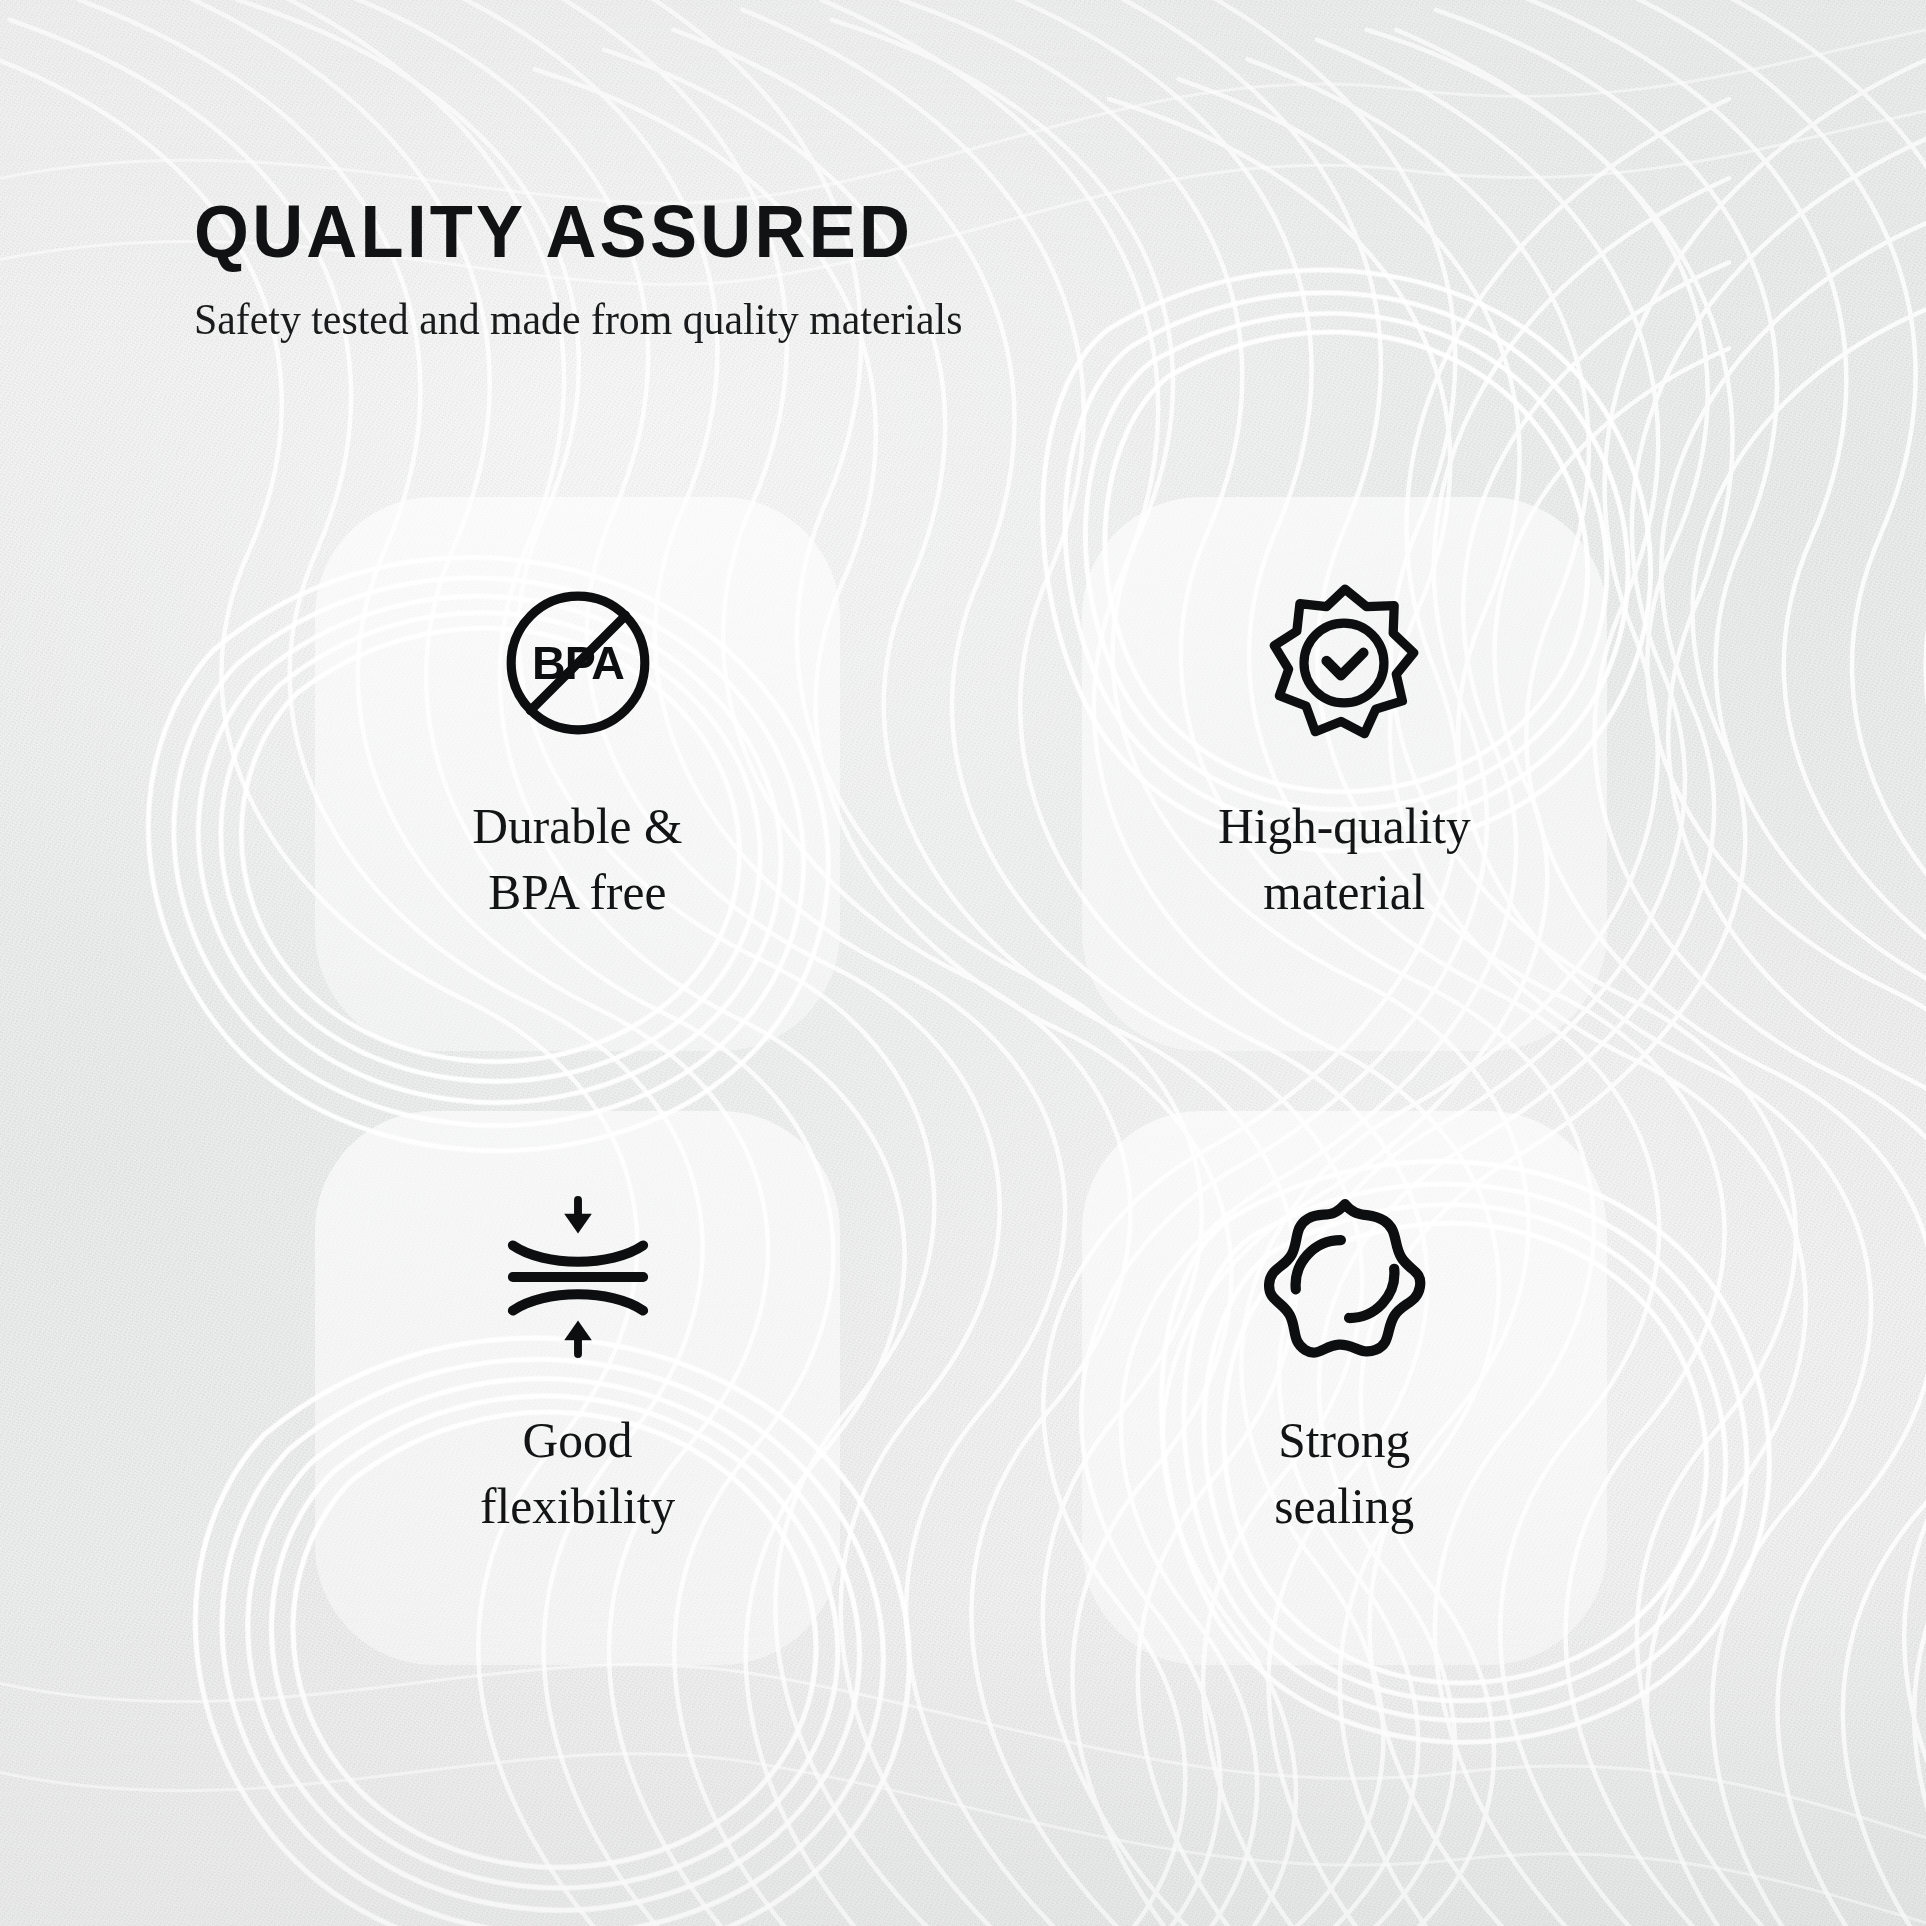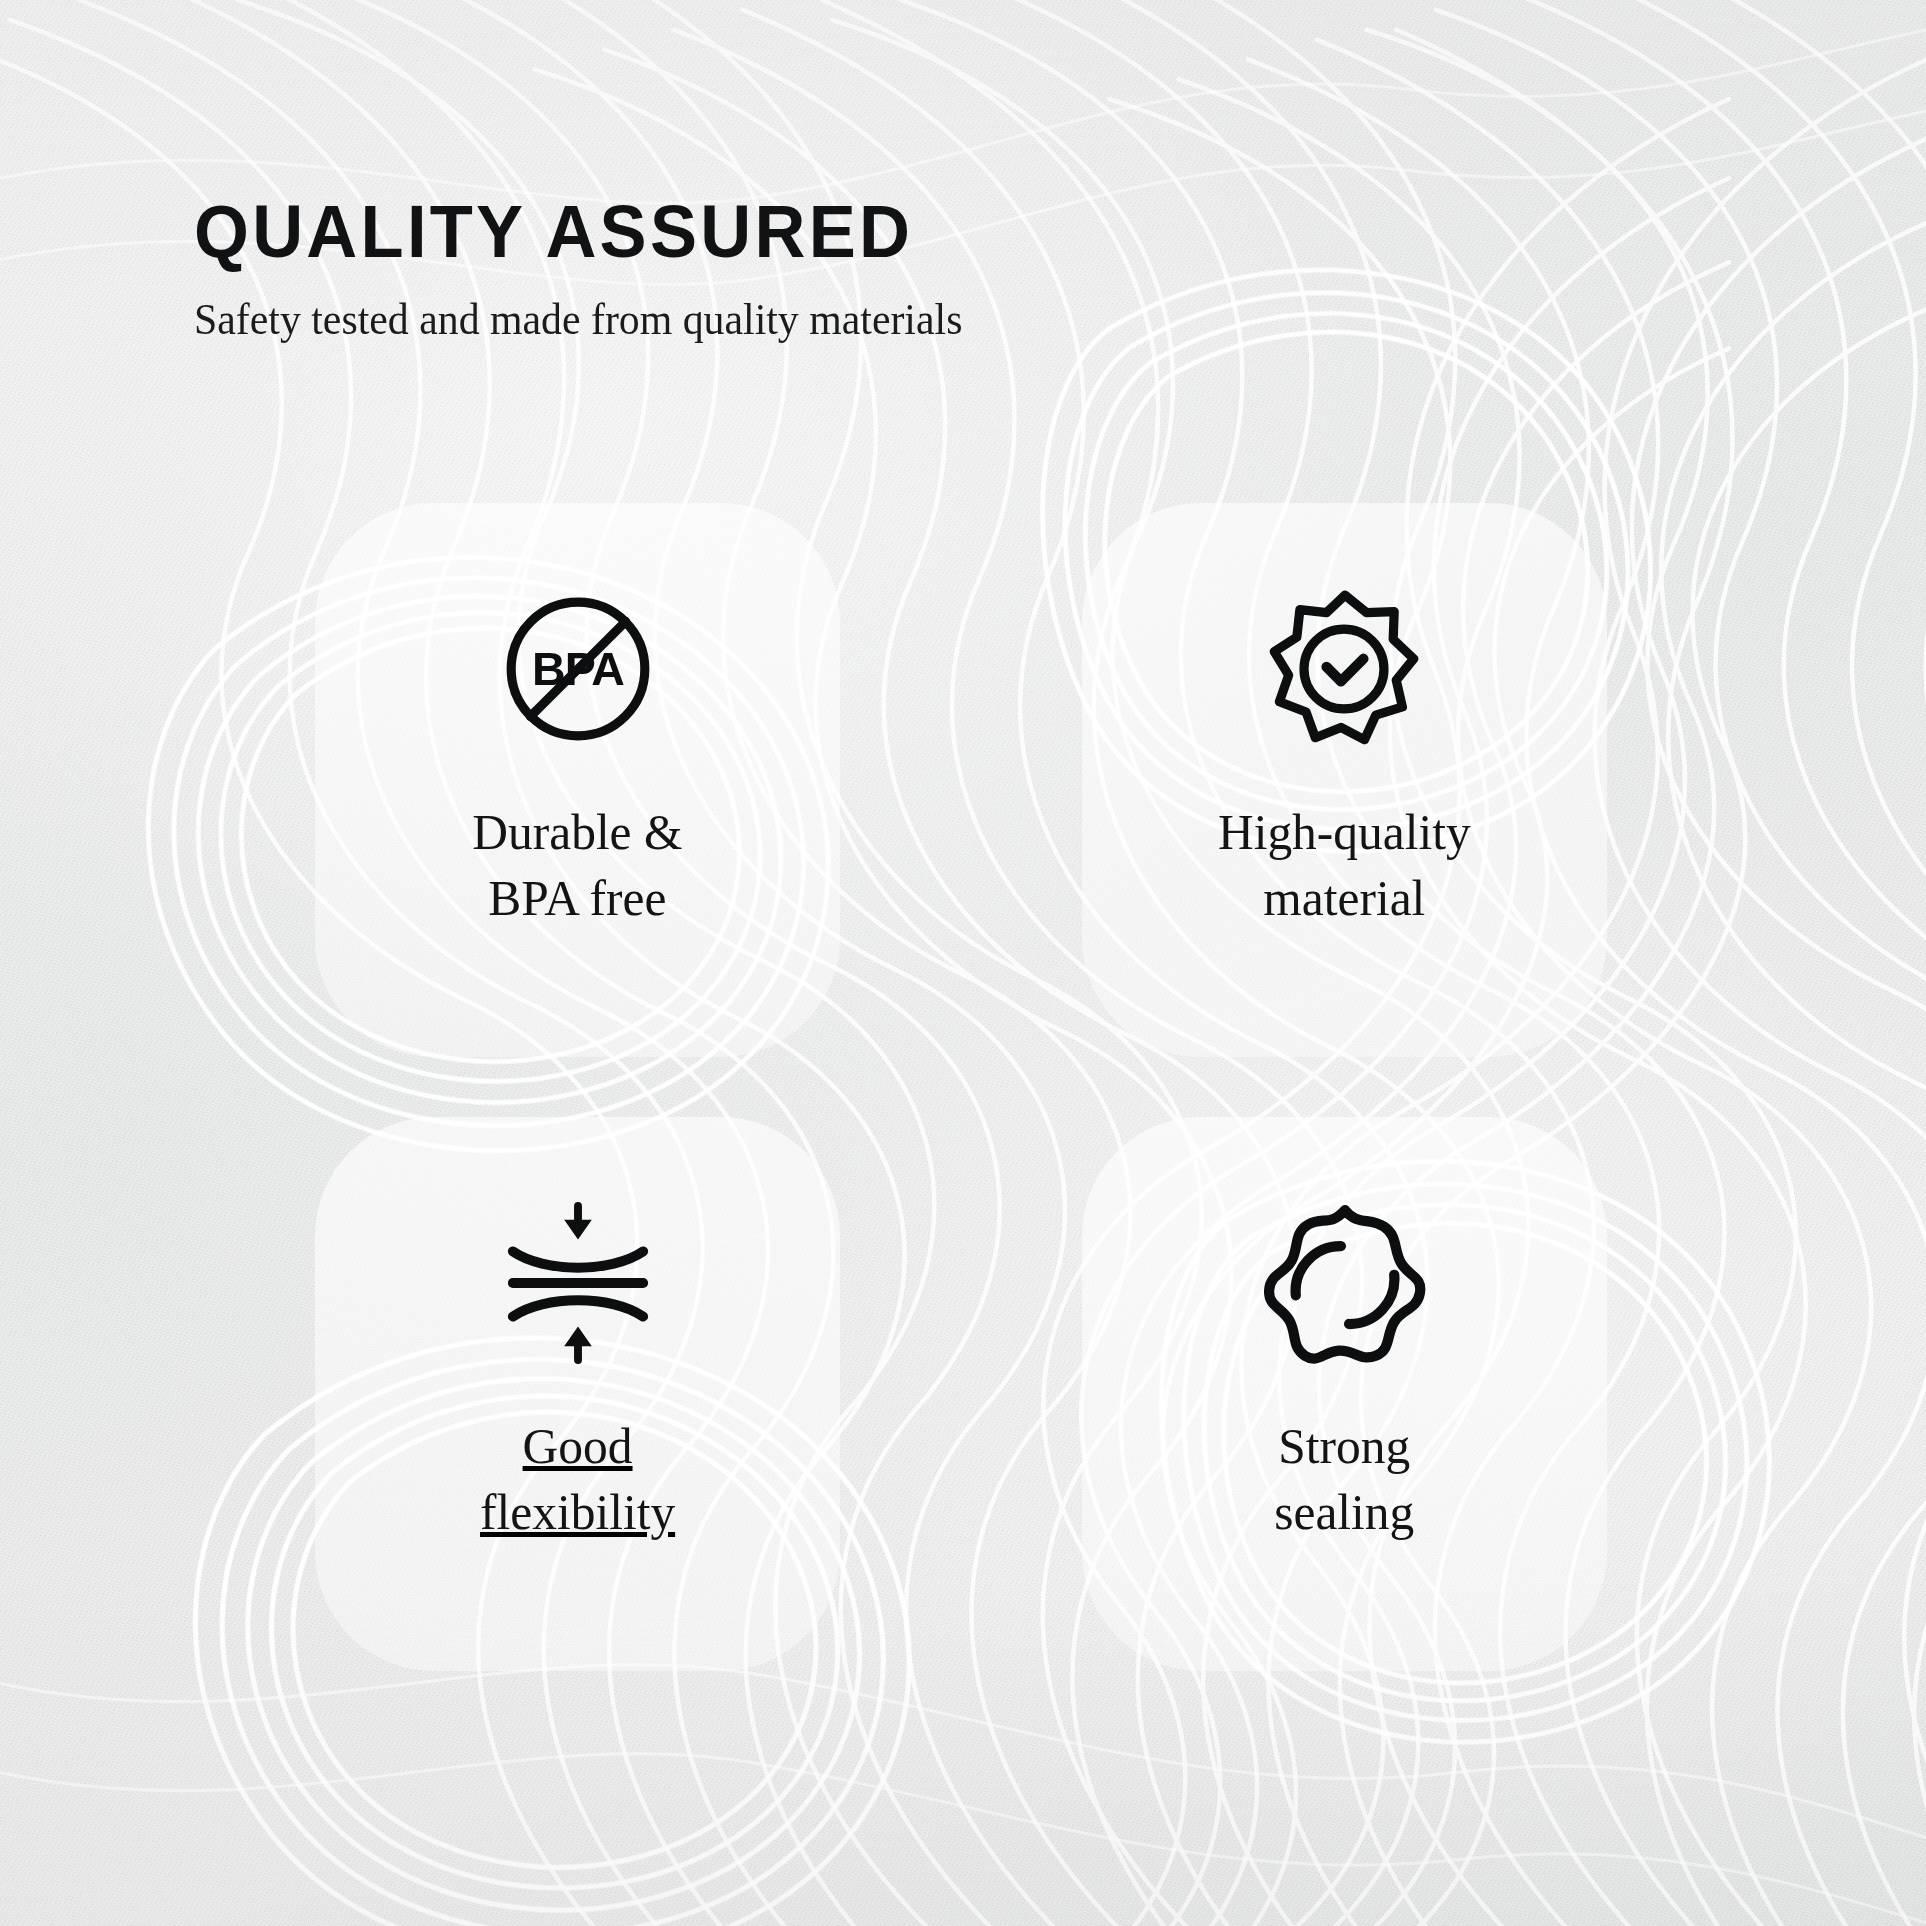--- a/index.html
+++ b/index.html
@@ -91,39 +91,39 @@
     line-height: 1.15;
     margin-top: 26px;
     transform: scaleX(.95);
     transform-origin: left center;
     white-space: nowrap;
   }
 
   
   .cards {
     position: absolute;
-    left: 0; top: 8px;
+    left: 0; top: 2px;
     width: 1927px; height: 1809px;
   }
 
   .card {
     position: absolute;
     width: 525px;
     height: 554px;
     border-radius: 119px;
     background: linear-gradient(180deg, rgba(255,255,255,.62) 0%, rgba(255,255,255,.50) 55%, rgba(255,255,255,.40) 100%);
     display: flex;
     flex-direction: column;
     align-items: center;
     justify-content: flex-start;
   }
 
   .card.c1 { left: 315px;  top: 495px; }
   .card.c2 { left: 1082px; top: 495px; }
-  .card.c3 { left: 315px;  top: 1109px; text-decoration: underline; }
+  .card.c3 { left: 315px;  top: 1109px; }
   .card.c4 { left: 1082px; top: 1109px; }
 
   .card-icon {
     margin-top: 87px;
     height: 158px;
     display: flex;
     align-items: center;
     justify-content: center;
   }
   .card-icon svg { display: block; }

